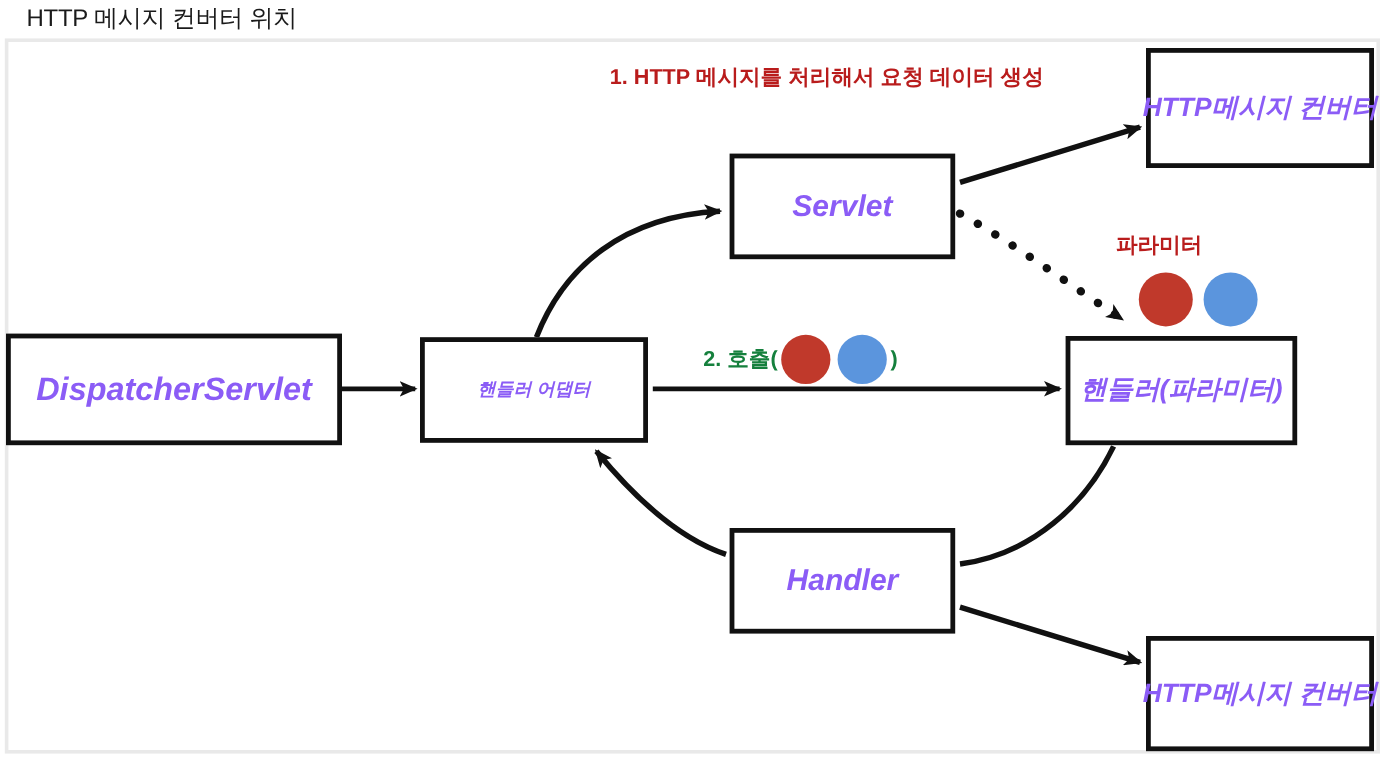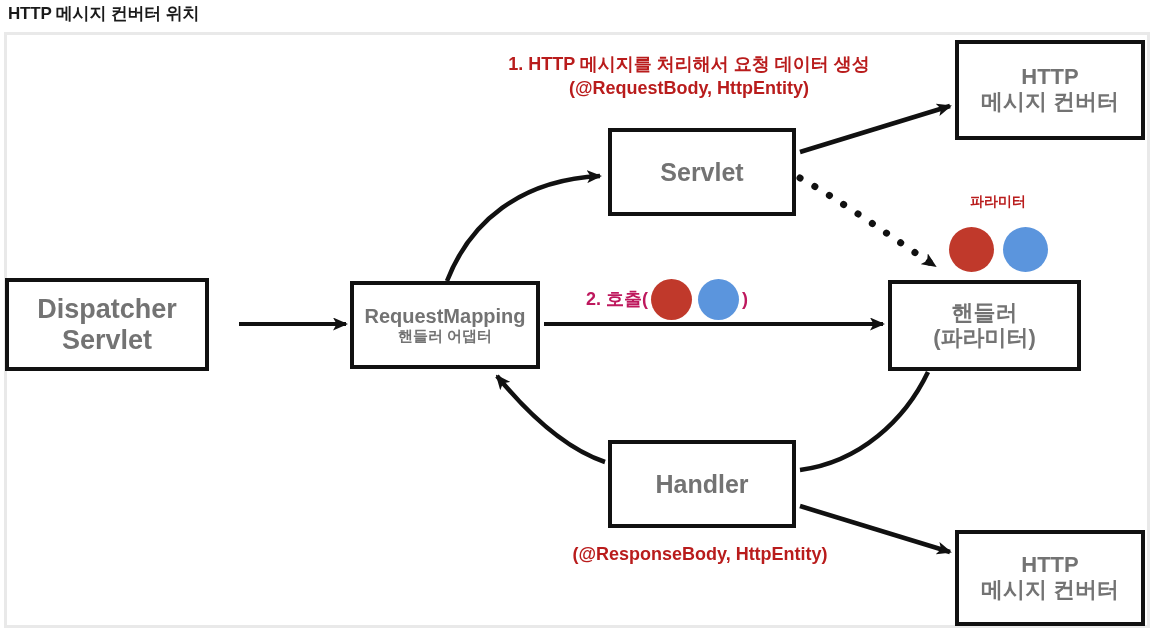--- a/index.html
+++ b/index.html
@@ -9,24 +9,24 @@
   }
   body {
     width: 1154px;
     height: 631px;
     font-family: "Liberation Sans", "DejaVu Sans", sans-serif;
     overflow: hidden;
     position: relative;
   }
   #page-title {
     position: absolute;
-    left: 8px;
+    left: 22px;
     top: 2px;
-    font-size: 17px;
-    font-weight: bold;
+    font-size: 20px;
+    font-weight: normal;
     color: #1a1a1a;
     letter-spacing: -0.2px;
     white-space: nowrap;
   }
   #diagram-frame {
     position: absolute;
     left: 4px;
     top: 32px;
     width: 1146px;
     height: 596px;
@@ -40,59 +40,60 @@
     top: 0;
     width: 1154px;
     height: 631px;
   }
   .node {
     position: absolute;
     box-sizing: border-box;
     border: 4px solid #111111;
     background: #ffffff;
     display: flex;
-    flex-direction: column;
+    flex-direction: row;
     align-items: center;
     justify-content: center;
     text-align: center;
-    color: #737373;
+    color: #8b5cf6;
     line-height: 1.12;
+    font-style: italic;
   }
   .node .line1, .node .line2 { display: block; white-space: nowrap; }
 
-  #node-dispatcher { left: 5px;   top: 278px; width: 204px; height: 93px; font-size: 27px; font-weight: bold; }
+  #node-dispatcher { left: 5px;   top: 278px; width: 280px; height: 93px; font-size: 27px; font-weight: bold; }
   #node-requestmapping { left: 350px; top: 281px; width: 190px; height: 88px; }
   #node-requestmapping .line1 { font-size: 20px; font-weight: bold; }
   #node-requestmapping .line2 { font-size: 15px; font-weight: bold; }
   #node-argumentresolver { left: 608px; top: 128px; width: 188px; height: 88px; font-size: 25px; font-weight: bold; }
   #node-returnvaluehandler { left: 608px; top: 440px; width: 188px; height: 88px; font-size: 25px; font-weight: bold; }
   #node-handler { left: 888px; top: 280px; width: 193px; height: 91px; font-size: 22px; font-weight: bold; }
   #node-converter-top { left: 955px; top: 40px; width: 190px; height: 100px; font-size: 22px; font-weight: bold; }
   #node-converter-bottom { left: 955px; top: 530px; width: 190px; height: 96px; font-size: 22px; font-weight: bold; }
 
   .annot {
     position: absolute;
     color: #b91c1c;
     font-weight: bold;
     text-align: center;
     white-space: nowrap;
     line-height: 1.35;
   }
   #annot-step1 { left: 444px; top: 52px; width: 490px; font-size: 18px; }
   #annot-step3 { left: 500px; top: 542px; width: 400px; font-size: 18px; }
-  #annot-param { left: 938px; top: 192px; width: 120px; font-size: 14px; }
+  #annot-param { left: 906px; top: 192px; width: 120px; font-size: 18px; }
 
   #annot-step2 {
     position: absolute;
     left: 586px;
     top: 279px;
     height: 40px;
     display: flex;
     align-items: center;
-    color: #be185d;
+    color: #15803d;
     font-weight: bold;
     font-size: 18px;
     white-space: nowrap;
   }
   #annot-step2 .dot { margin: 0 3px; }
 
   .dot {
     display: inline-block;
     width: 41px;
     height: 41px;
@@ -144,21 +145,20 @@
 
   <line x1="800" y1="506" x2="950" y2="552" stroke="#111111" stroke-width="4.5" marker-end="url(#arrowhead-big)"></line>
 </svg>
 
 <div class="node" id="node-dispatcher">
   <span class="line1">Dispatcher</span>
   <span class="line2">Servlet</span>
 </div>
 
 <div class="node" id="node-requestmapping">
-  <span class="line1">RequestMapping</span>
   <span class="line2">핸들러 어댑터</span>
 </div>
 
 <div class="node" id="node-argumentresolver">
   <span class="line1">Servlet</span>
 </div>
 
 <div class="node" id="node-returnvaluehandler">
   <span class="line2">Handler</span>
 </div>
@@ -173,32 +173,30 @@
   <span class="line2">메시지 컨버터</span>
 </div>
 
 <div class="node" id="node-converter-bottom">
   <span class="line1">HTTP</span>
   <span class="line2">메시지 컨버터</span>
 </div>
 
 <div class="annot" id="annot-step1">
   <div>1. HTTP 메시지를 처리해서 요청 데이터 생성</div>
-  <div>(@RequestBody, HttpEntity)</div>
 </div>
 
 <div id="annot-step2">
   <span>2. 호출(</span>
   <span class="dot red"></span>
   <span class="dot blue"></span>
   <span>)</span>
 </div>
 
 <div class="annot" id="annot-param">파라미터</div>
 
 <div id="param-dots">
   <span class="dot red"></span>
   <span class="dot blue"></span>
 </div>
 
 <div class="annot" id="annot-step3">
-  <div>(@ResponseBody, HttpEntity)</div>
 </div>
 
 </body></html>

